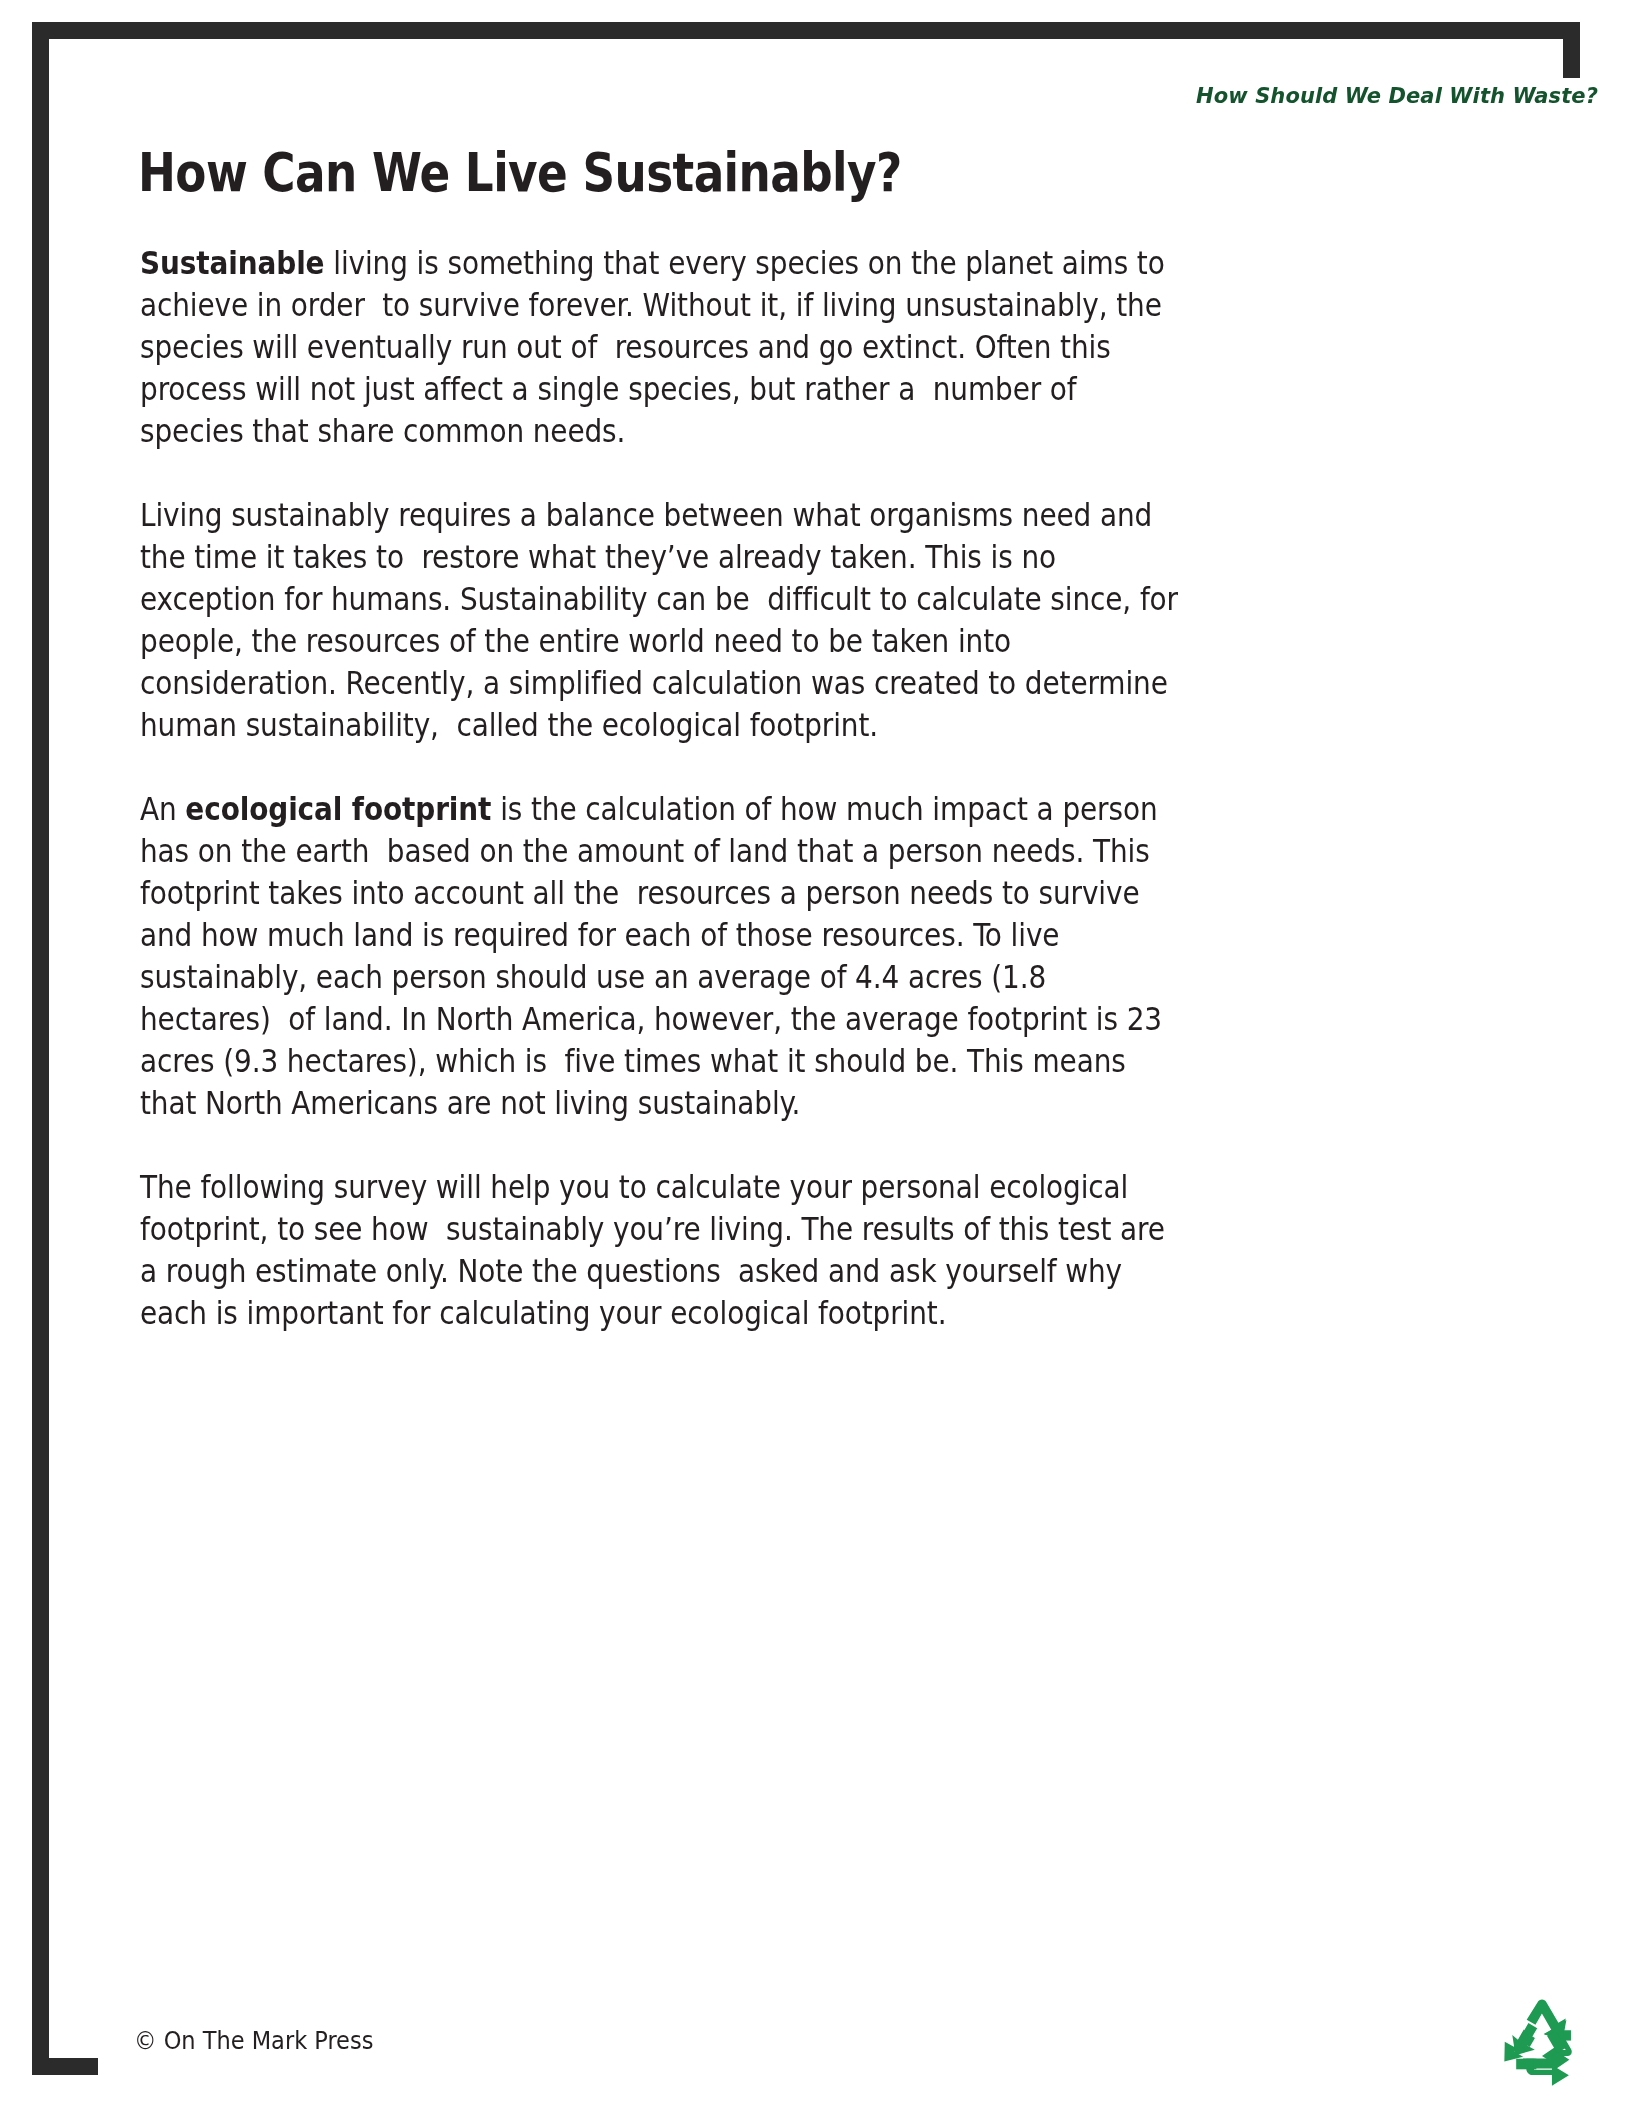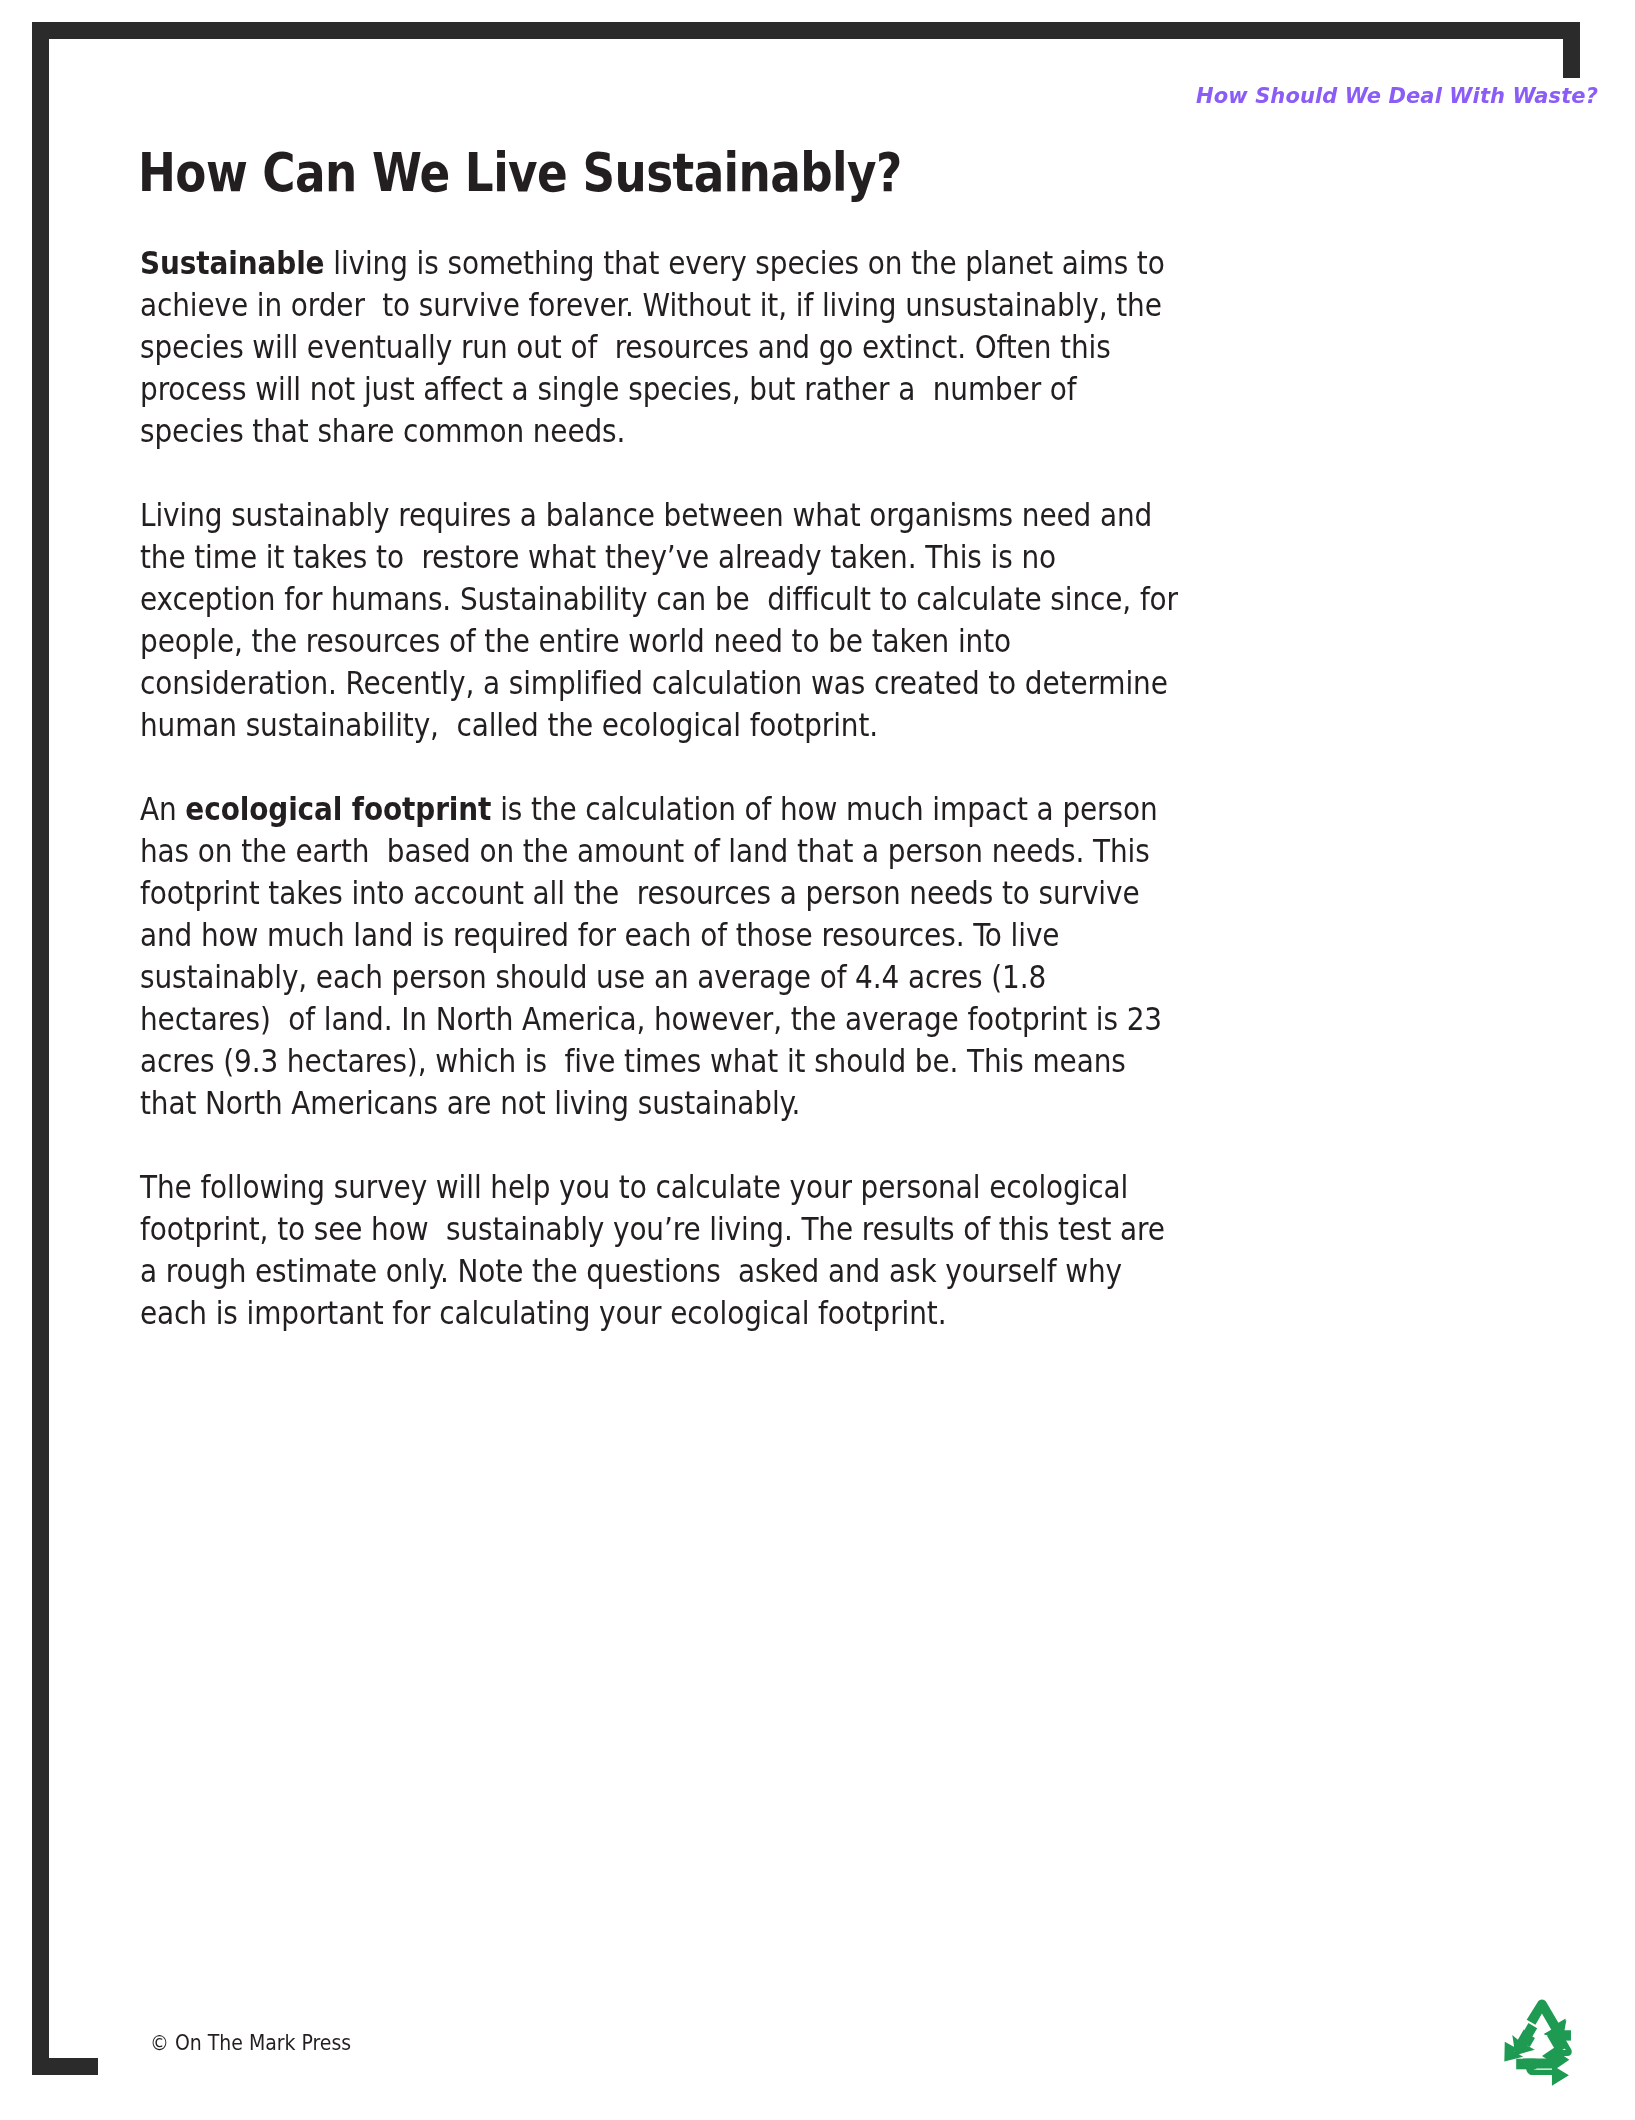--- a/index.html
+++ b/index.html
@@ -46,21 +46,21 @@
 
   
   .running-head {
     position: absolute;
     right: 14px;
     top: 6px;
     font-family: "DejaVu Sans", sans-serif;
     font-style: italic;
     font-weight: 600;
     font-size: 21px;
-    color: #8b5cf6;
+    color: #14532d;
     letter-spacing: 0.1px;
     white-space: nowrap;
   }
 
   
   .page-title {
     position: absolute;
     left: 40px;
     top: 28px;
     font-family: "DejaVu Sans Condensed", "Liberation Sans Narrow", "Liberation Sans", sans-serif;
@@ -93,24 +93,24 @@
     transform: scaleX(0.985);
     transform-origin: left top;
     white-space: pre-wrap;
   }
   .para:last-child { margin-bottom: 0; }
   .para b { font-weight: bold; }
 
   
   .footer-credit {
     position: absolute;
-    left: 52px;
+    left: 36px;
     bottom: 42px;
     font-family: "DejaVu Sans Condensed", "Liberation Sans Narrow", "Liberation Sans", sans-serif;
-    font-size: 21px;
+    font-size: 25px;
     color: #231f20;
     white-space: nowrap;
   }
 
   .recycle-mark {
     position: absolute;
     right: 20px;
     bottom: 8px;
     width: 100px;
     height: 96px;

